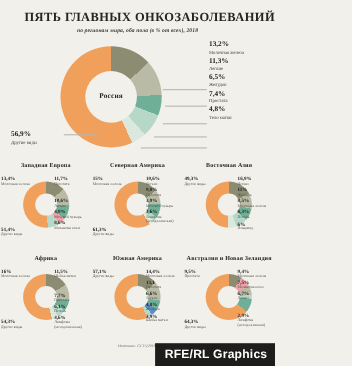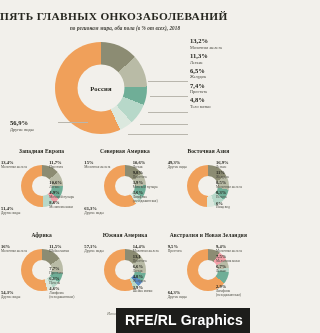--- a/index.html
+++ b/index.html
@@ -8,21 +8,21 @@
     background:#f2f0eb;
     font-family:"Liberation Sans", sans-serif;
     color:#2b2b26;
     overflow:hidden;
     position:relative;
   }
   .page{position:relative;width:250px;height:333px;box-sizing:border-box;}
 
   
   .title{
-    text-align:left;
+    text-align:right;
     font-family:"Liberation Serif", serif;
     font-weight:bold;
     font-size:11.3px;
     letter-spacing:.4px;
     color:#26261f;
     padding-top:10px;
     line-height:1.1;
   }
   .subtitle{
     text-align:center;
@@ -110,21 +110,21 @@
   .source{
     position:absolute;left:0;right:0;top:312px;
     text-align:center;
     font-family:"Liberation Serif", serif;
     font-style:italic;font-size:3.6px;color:#6b6b60;
   }
   .logo{
     position:absolute;right:0;bottom:0;
     background:#1d1d1b;color:#fff;
     font-family:"Liberation Sans", sans-serif;
-    font-weight:bold;font-size:14px;
+    font-weight:bold;font-size:11px;
     padding:4px 7px 5px 9px;
     letter-spacing:.2px;
   }
 </style>
 </head>
 <body>
 
 <div class="page">
 
   <div class="title">ПЯТЬ ГЛАВНЫХ ОНКОЗАБОЛЕВАНИЙ</div>

